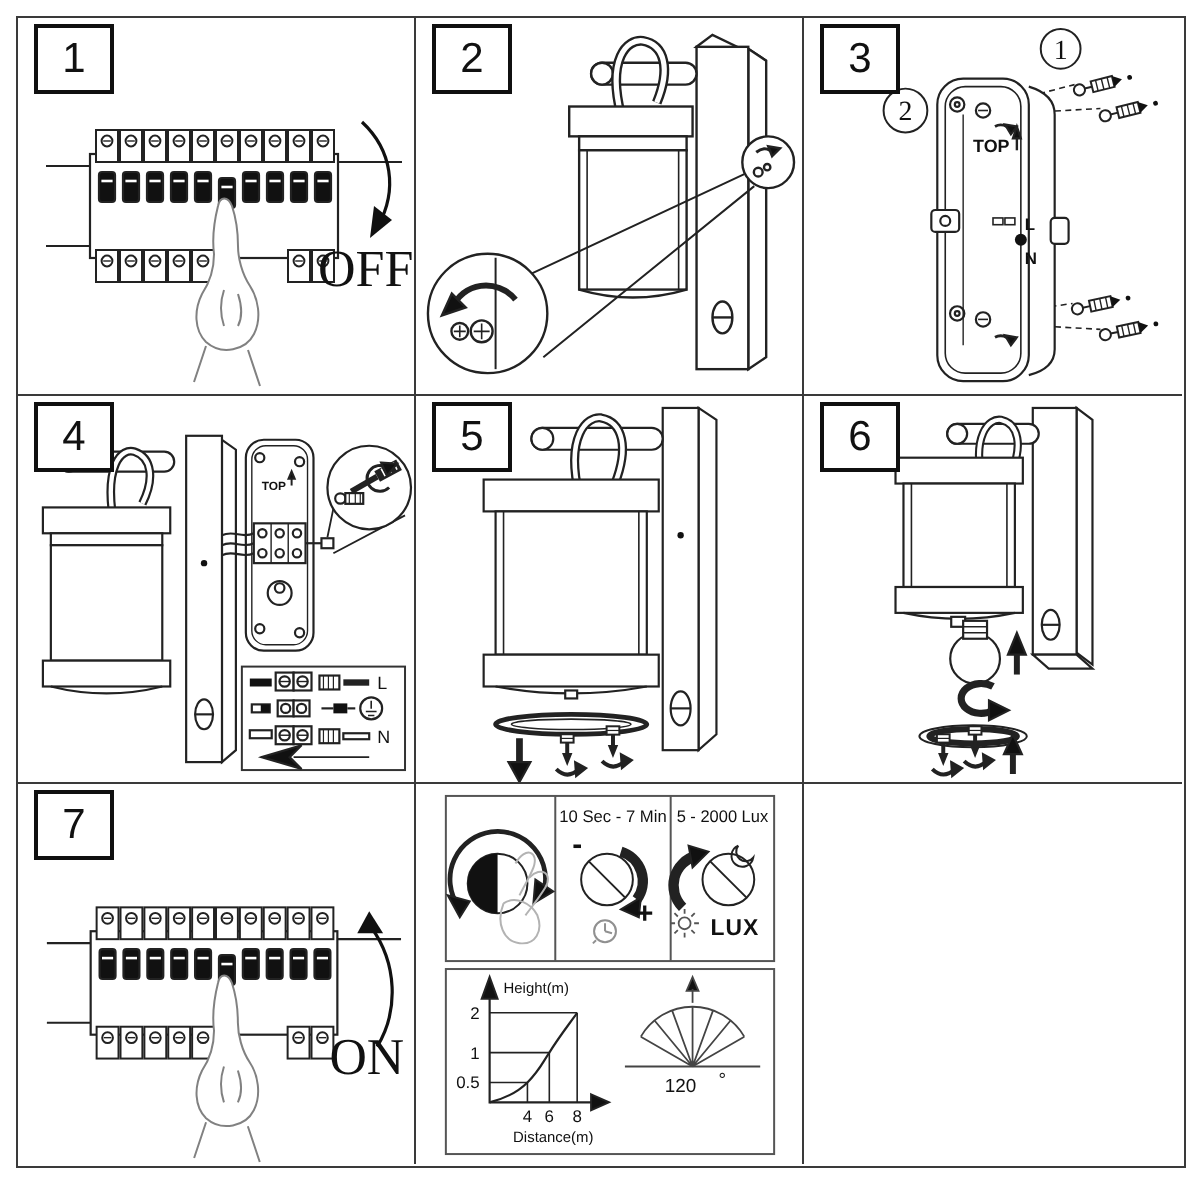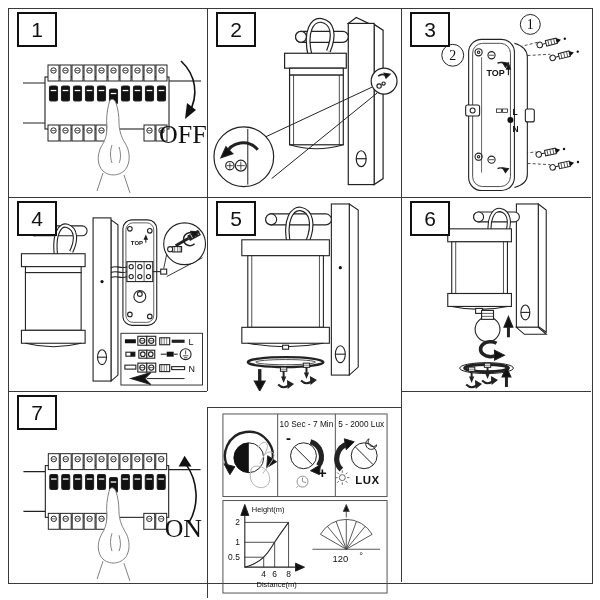--- a/index.html
+++ b/index.html
@@ -405,21 +405,21 @@
         <path d="M180,132 C191,114 190,90 177,72" stroke="#111" stroke-width="1.6" fill="none"></path>
         <polygon points="176,64 170,75 183,75" fill="#111"></polygon>
       </g>
       <text x="156" y="146" font-family="Liberation Serif, serif" font-size="26">ON</text>
     </svg>
     <div class="numbox">
       <span>7</span>
     </div>
   </div>
 
-  <div class="cell bl bt" style="left:198px;top:398px;width:194px;height:191px">
+  <div class="cell bl bt" style="left:198px;top:382px;width:194px;height:191px">
     <svg class="art" viewBox="0 0 194 191">
       <g stroke="#555" fill="none" stroke-width="1">
 
         <g>
           <rect x="15" y="6" width="165" height="83" stroke="#555"></rect>
           <path d="M70,6 V89 M128,6 V89"></path>
 
           <g stroke="#222">
             <circle cx="41" cy="50" r="15" fill="#fff"></circle>
             <path d="M41,35 A15,15 0 0 0 41,65 Z" fill="#111" stroke="none"></path>

